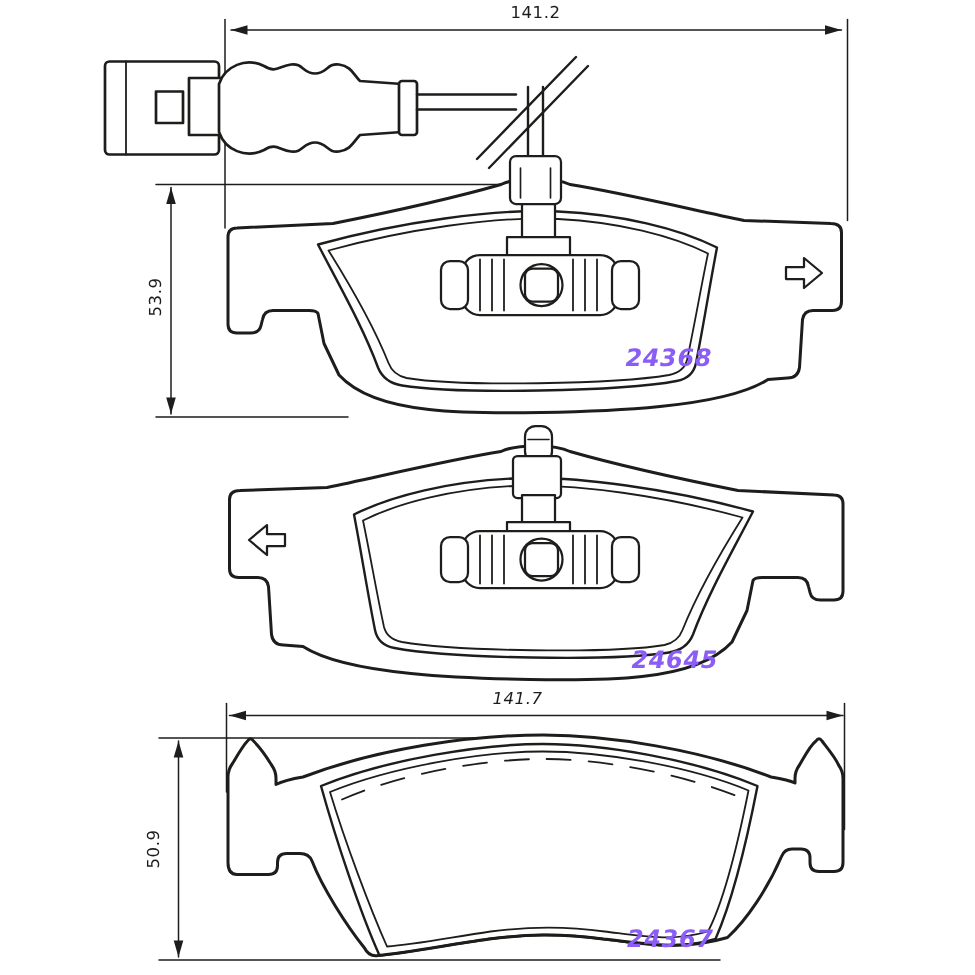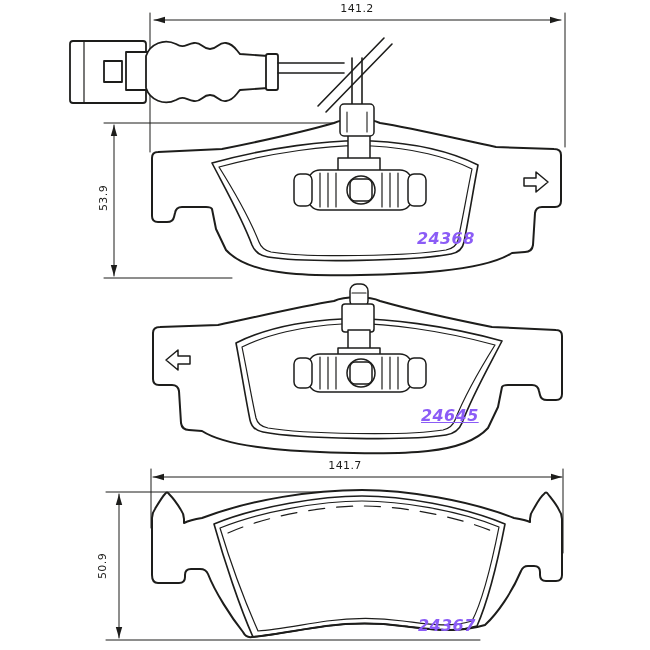--- a/index.html
+++ b/index.html
@@ -147,23 +147,23 @@
       <path d="M228,533 C266,516 322,506 362,506 C400,506 452,515 492,531" stroke-width="1.2" stroke-dasharray="16 12"></path>
     </g>
 
   </g>
 </svg>
 
 <div class="dim-label" style="left:327px;top:3px;">141.2</div>
 
 <div class="dim-label vert" style="left:84px;top:192px;">53.9</div>
 
-<div class="dim-label" style="left:315px;top:460px;">141.7</div>
+<div class="dim-label" style="left:315px;top:460px;font-style:italic;">141.7</div>
 
 <div class="dim-label vert" style="left:83px;top:560px;">50.9</div>
 
 <div class="part-label" style="left:417px;top:230px;">24368</div>
 
-<div class="part-label" style="left:421px;top:407px;text-decoration:underline;">24645</div>
+<div class="part-label" style="left:421px;top:431px;">24645</div>
 
 <div class="part-label" style="left:418px;top:617px;">24367</div>
 
 </div>
 
 </body></html>

